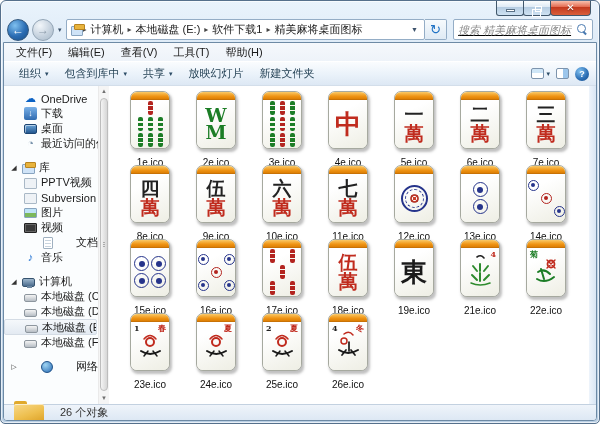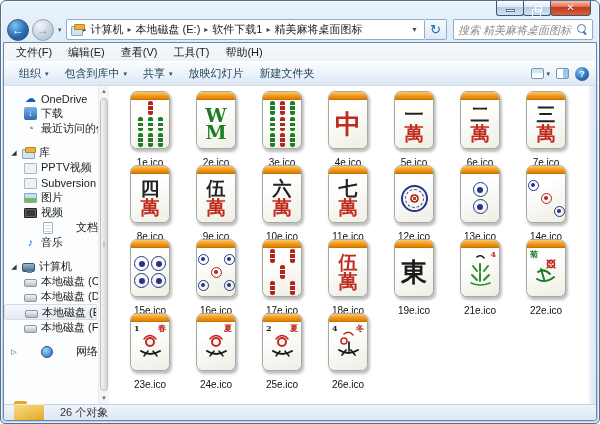--- a/index.html
+++ b/index.html
@@ -26,21 +26,21 @@
   .nav-fwd{background:radial-gradient(circle at 35% 28%,#f2f6fa,#c2cfdc 60%,#a9b9c8);color:#8b9aa9;border-color:#93a5b6;}
   .nav-dd{font-size:7px;color:#3c526b;margin:0 1px;}
   .addressbar{flex:1;height:21px;background:#fff;border:1px solid #94adc6;border-radius:2px;
     display:flex;align-items:center;padding:0 4px;font-size:11px;color:#222;overflow:hidden;white-space:nowrap;}
   .crumb{padding:0 4px;}
   .crumb-sep{color:#444;font-size:8px;}
   .addr-dd{margin-left:auto;font-size:7px;color:#3c526b;padding:0 2px;}
   .refresh{width:22px;height:21px;border:1px solid #94adc6;border-left:none;border-radius:0 2px 2px 0;margin-left:-3px;
     background:linear-gradient(#f6fafd,#dfeaf4);display:flex;align-items:center;justify-content:center;color:#1f72c4;font-size:13px;}
   .searchbox{width:140px;height:21px;background:#fff;border:1px solid #94adc6;border-radius:2px;
-    display:flex;align-items:center;padding:0 4px;margin-left:3px;}
+    display:flex;align-items:center;padding:0 4px;margin-left:3px;text-decoration:underline;}
   .searchbox input{flex:1;border:none;outline:none;font-size:11px;font-style:italic;color:#777;
     font-family:"Liberation Sans","DejaVu Sans",sans-serif;background:transparent;min-width:0;}
   .searchbox input::placeholder{color:#8a8a8a;font-style:italic;}
   .mag{width:11px;height:11px;position:relative;flex:none;}
   .mag::before{content:"";position:absolute;left:0;top:0;width:7px;height:7px;border:1.6px solid #4a7ab0;border-radius:50%;}
   .mag::after{content:"";position:absolute;left:7px;top:7px;width:4px;height:1.7px;background:#4a7ab0;transform:rotate(45deg);transform-origin:0 0;}
   
   .client{margin:0 2px 2px;border:1px solid #6d8aa5;border-radius:0 0 4px 4px;overflow:hidden;background:#fff;height:379px;display:flex;flex-direction:column;}
   .menubar{height:18px;flex:none;display:flex;align-items:center;padding-left:4px;background:linear-gradient(#f5f8fc,#eef3f9);font-size:11px;color:#1a1a1a;}
   .menu-item{padding:1px 8px;}
@@ -210,20 +210,24 @@
           <div class="sgroup">
             <div class="srow">
               <span class="ic ic-cloud">☁</span>
               <span>OneDrive</span>
             </div>
             <div class="srow">
               <span class="ic ic-down">↓</span>
               <span>下载</span>
             </div>
             <div class="srow">
+              <span class="ic ic-desk"></span>
+              <span>桌面</span>
+            </div>
+            <div class="srow">
               <span class="ic ic-recent">◔</span>
               <span>最近访问的位置</span>
             </div>
           </div>
           <div class="sgroup">
             <div class="srow hdr">
               <span class="exp">◢</span>
               <span class="ic ic-lib"></span>
               <span>库</span>
             </div>

